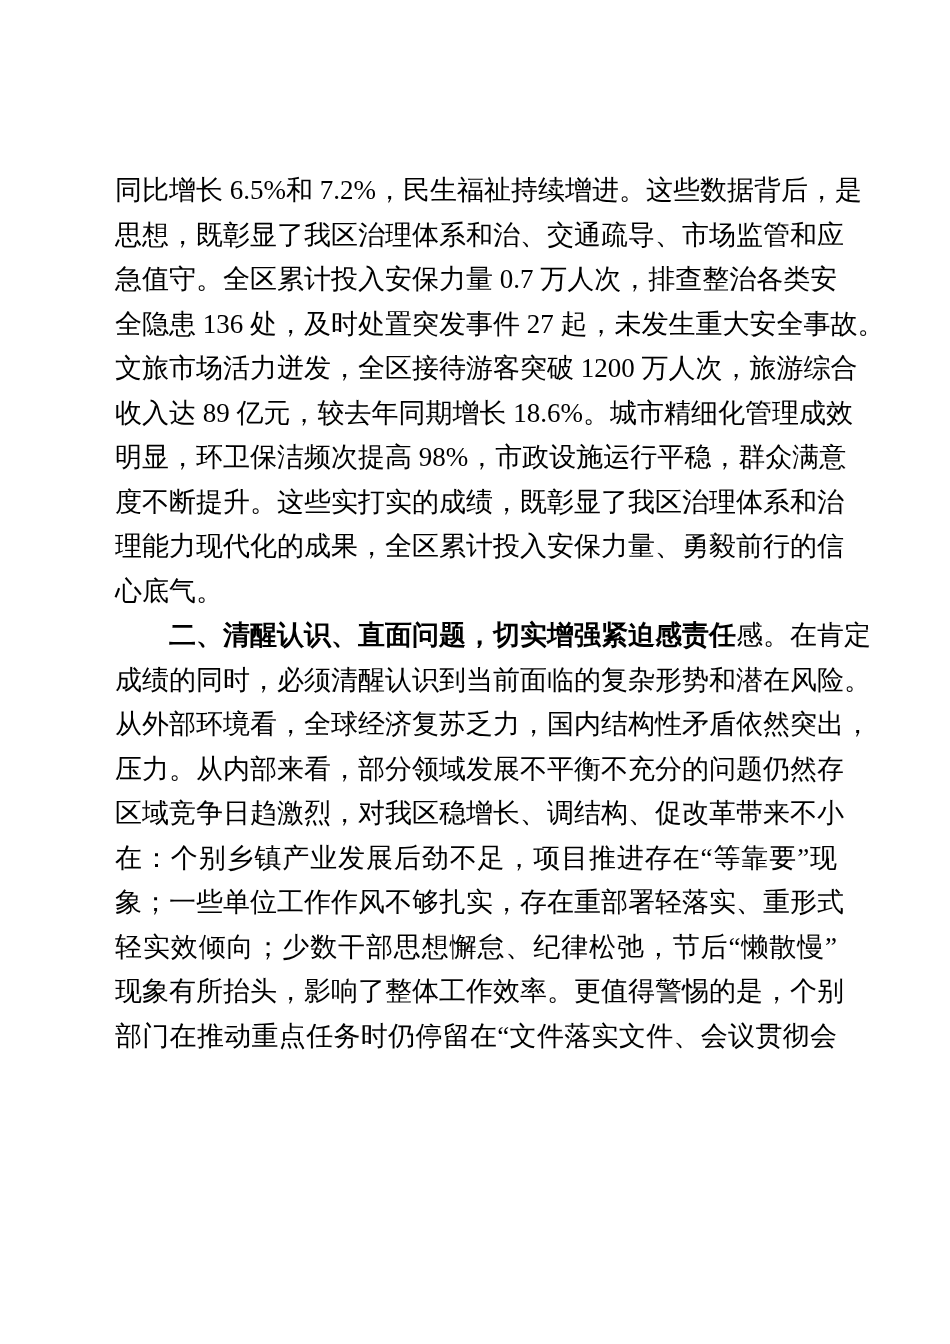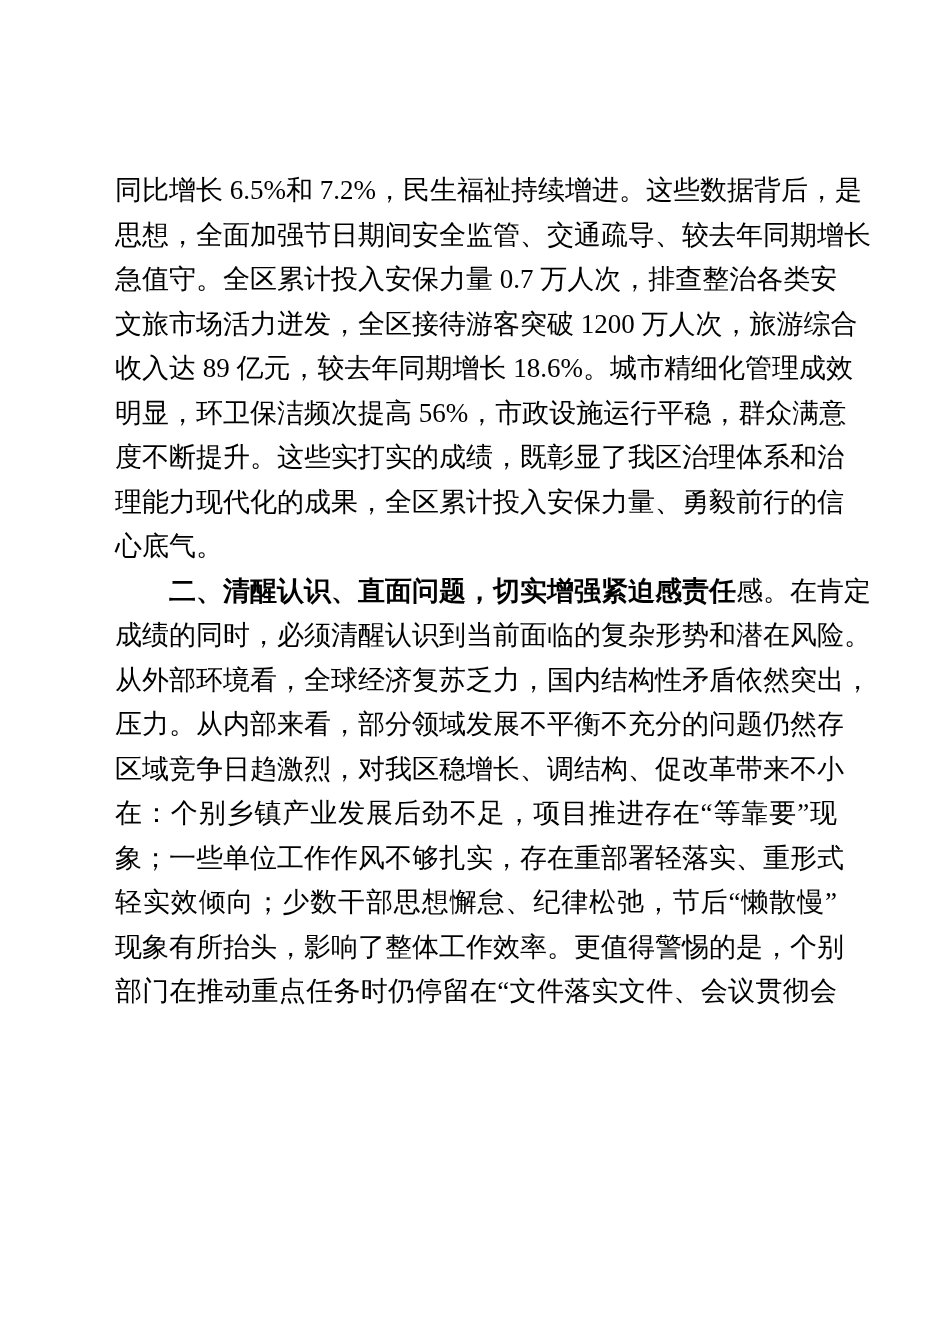--- a/index.html
+++ b/index.html
@@ -50,25 +50,26 @@
   }
 </style>
 </head>
 <body>
 
 <div class="page">
   <div class="doc">
 
     <p class="para">
       <span class="line">同比增长 6.5%和 7.2%，民生福祉持续增进。这些数据背后，是</span>
-      <span class="line">思想，全面加强节日期间安全监管、交通疏导、较去年同期增长</span>
+      <span class="line">思想，既彰显了我区治理体系和治、交通疏导、市场监管和应</span>
       <span class="line">急值守。全区累计投入安保力量 0.7 万人次，排查整治各类安</span>
+      <span class="line">全隐患 136 处，及时处置突发事件 27 起，未发生重大安全事故。</span>
       <span class="line">文旅市场活力迸发，全区接待游客突破 1200 万人次，旅游综合</span>
       <span class="line">收入达 89 亿元，较去年同期增长 18.6%。城市精细化管理成效</span>
-      <span class="line">明显，环卫保洁频次提高 56%，市政设施运行平稳，群众满意</span>
+      <span class="line">明显，环卫保洁频次提高 98%，市政设施运行平稳，群众满意</span>
       <span class="line">度不断提升。这些实打实的成绩，既彰显了我区治理体系和治</span>
       <span class="line">理能力现代化的成果，全区累计投入安保力量、勇毅前行的信</span>
       <span class="line last">心底气。</span>
     </p>
 
     <p class="para">
       <span class="line indent"><span class="bold">二、清醒认识、直面问题，切实增强紧迫感责任</span><span>感。在肯定</span></span>
       <span class="line">成绩的同时，必须清醒认识到当前面临的复杂形势和潜在风险。</span>
       <span class="line">从外部环境看，全球经济复苏乏力，国内结构性矛盾依然突出，</span>
       <span class="line">压力。从内部来看，部分领域发展不平衡不充分的问题仍然存</span>

